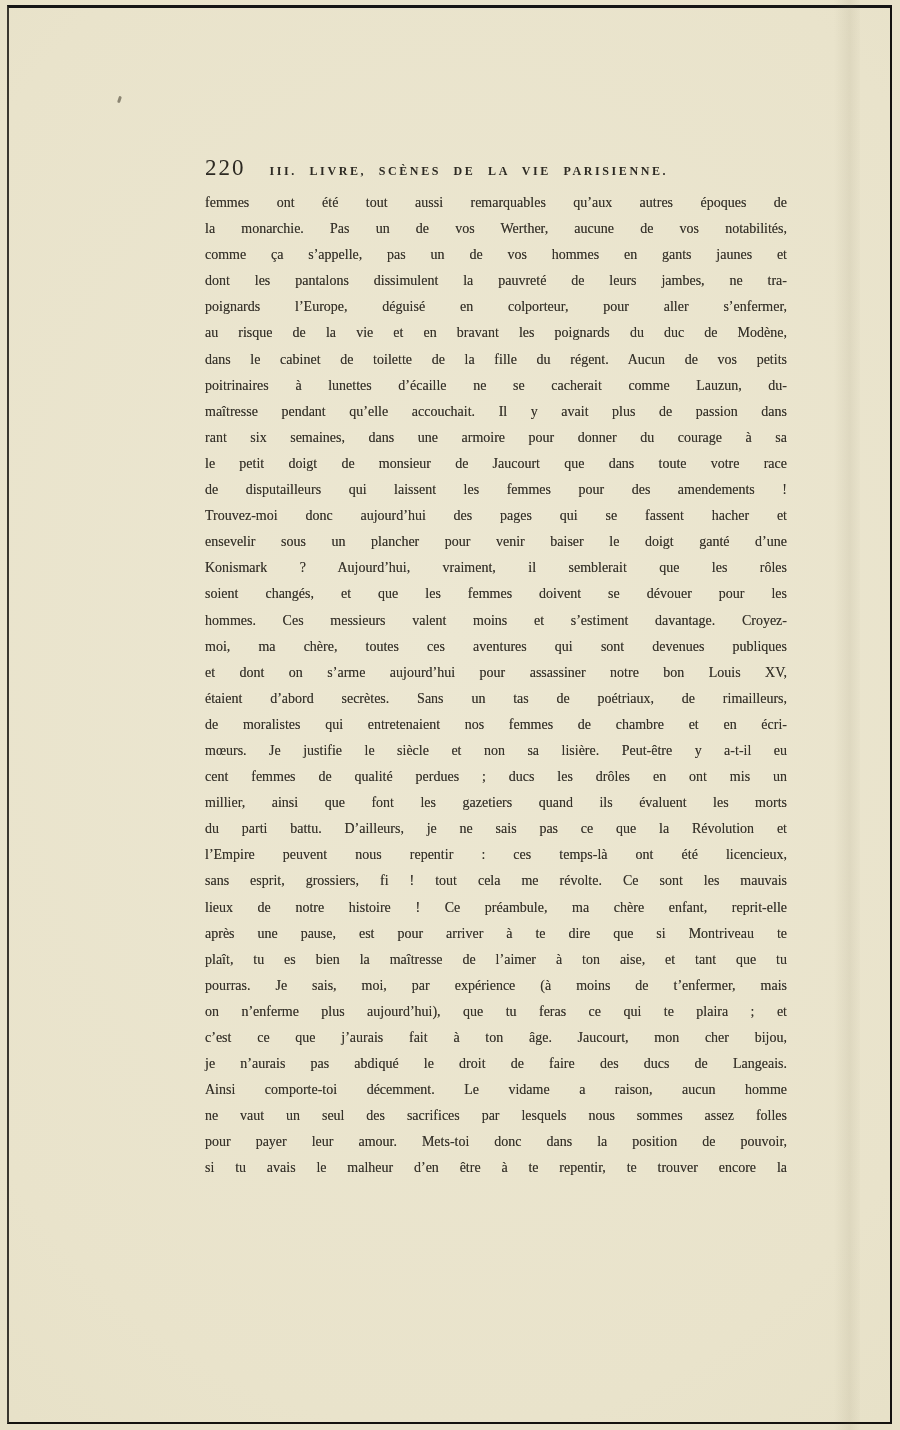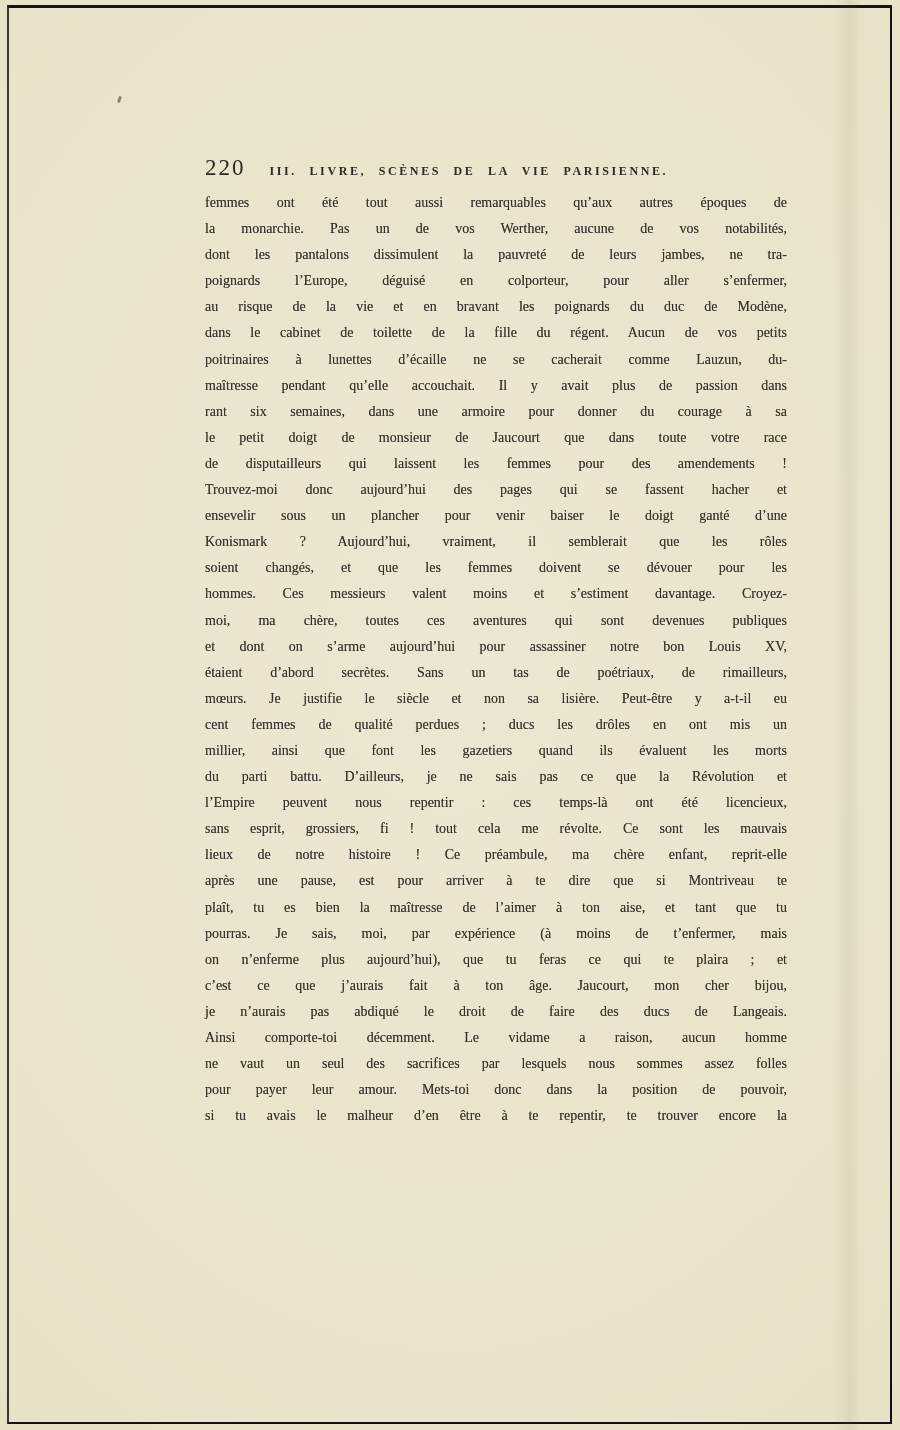--- a/index.html
+++ b/index.html
@@ -96,37 +96,39 @@
   <div class="speck"></div>
 
   <div class="header-row">
     <span class="page-number">220</span>
     <span class="header-title">III. LIVRE, SCÈNES DE LA VIE PARISIENNE.</span>
   </div>
 
   <div class="text-block">
       <div class="line">femmes ont été tout aussi remarquables qu’aux autres époques de</div>
       <div class="line">la monarchie. Pas un de vos Werther, aucune de vos notabilités,</div>
+      <div class="line">comme ça s’appelle, pas un de vos hommes en gants jaunes et</div>
       <div class="line">dont les pantalons dissimulent la pauvreté de leurs jambes, ne tra-</div>
       <div class="line">poignards l’Europe, déguisé en colporteur, pour aller s’enfermer,</div>
       <div class="line">au risque de la vie et en bravant les poignards du duc de Modène,</div>
       <div class="line">dans le cabinet de toilette de la fille du régent. Aucun de vos petits</div>
       <div class="line">poitrinaires à lunettes d’écaille ne se cacherait comme Lauzun, du-</div>
       <div class="line">maîtresse pendant qu’elle accouchait. Il y avait plus de passion dans</div>
       <div class="line">rant six semaines, dans une armoire pour donner du courage à sa</div>
       <div class="line">le petit doigt de monsieur de Jaucourt que dans toute votre race</div>
       <div class="line">de disputailleurs qui laissent les femmes pour des amendements !</div>
       <div class="line">Trouvez-moi donc aujourd’hui des pages qui se fassent hacher et</div>
       <div class="line">ensevelir sous un plancher pour venir baiser le doigt ganté d’une</div>
       <div class="line">Konismark ? Aujourd’hui, vraiment, il semblerait que les rôles</div>
       <div class="line">soient changés, et que les femmes doivent se dévouer pour les</div>
       <div class="line">hommes. Ces messieurs valent moins et s’estiment davantage. Croyez-</div>
       <div class="line">moi, ma chère, toutes ces aventures qui sont devenues publiques</div>
       <div class="line">et dont on s’arme aujourd’hui pour assassiner notre bon Louis XV,</div>
       <div class="line">étaient d’abord secrètes. Sans un tas de poétriaux, de rimailleurs,</div>
+      <div class="line">de moralistes qui entretenaient nos femmes de chambre et en écri-</div>
       <div class="line">mœurs. Je justifie le siècle et non sa lisière. Peut-être y a-t-il eu</div>
       <div class="line">cent femmes de qualité perdues ; ducs les drôles en ont mis un</div>
       <div class="line">millier, ainsi que font les gazetiers quand ils évaluent les morts</div>
       <div class="line">du parti battu. D’ailleurs, je ne sais pas ce que la Révolution et</div>
       <div class="line">l’Empire peuvent nous repentir : ces temps-là ont été licencieux,</div>
       <div class="line">sans esprit, grossiers, fi ! tout cela me révolte. Ce sont les mauvais</div>
       <div class="line">lieux de notre histoire ! Ce préambule, ma chère enfant, reprit-elle</div>
       <div class="line">après une pause, est pour arriver à te dire que si Montriveau te</div>
       <div class="line">plaît, tu es bien la maîtresse de l’aimer à ton aise, et tant que tu</div>
       <div class="line">pourras. Je sais, moi, par expérience (à moins de t’enfermer, mais</div>

